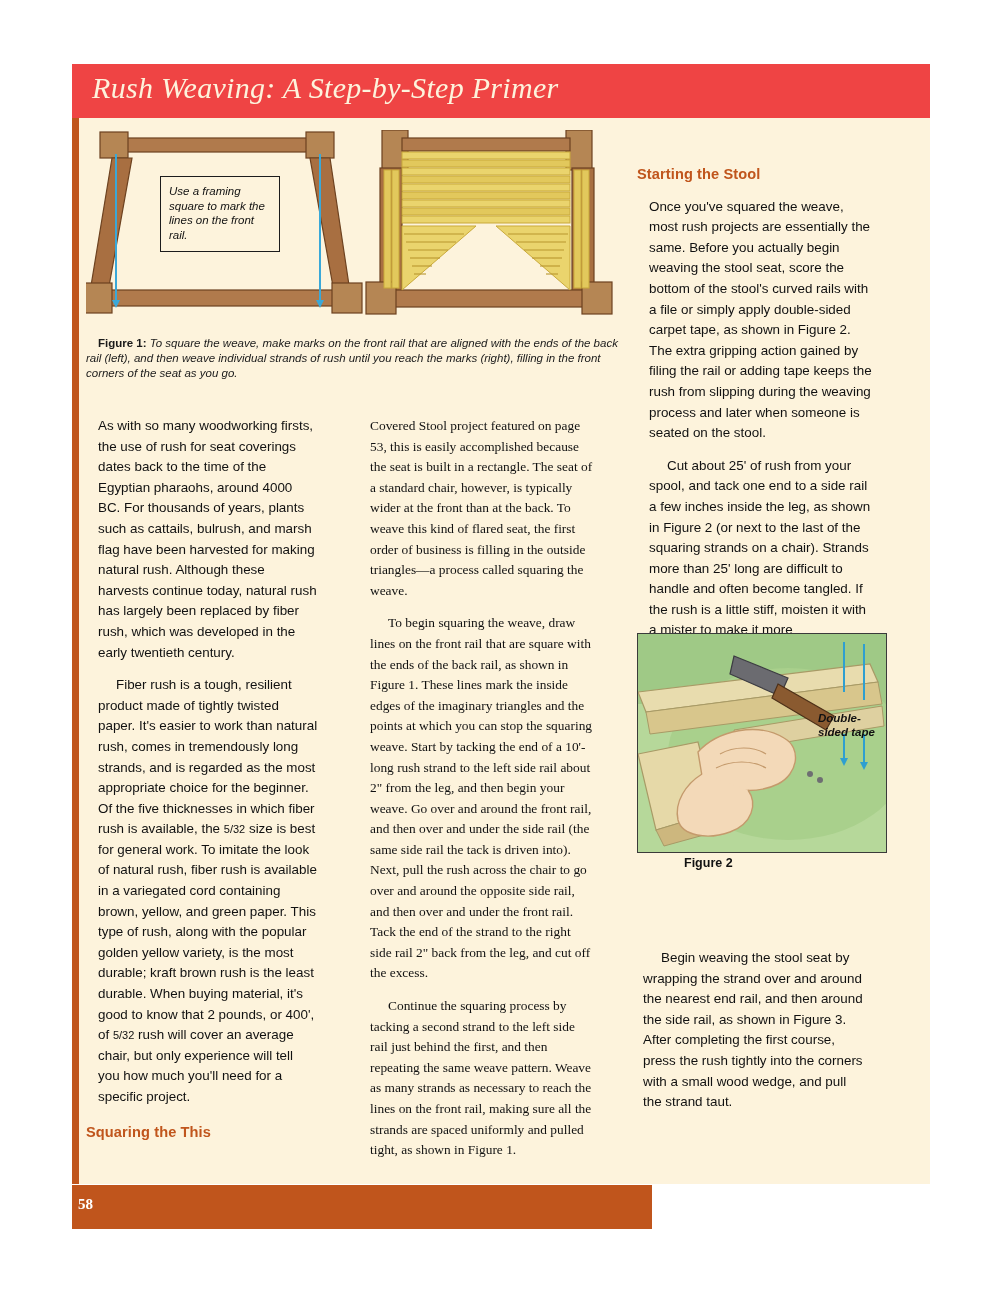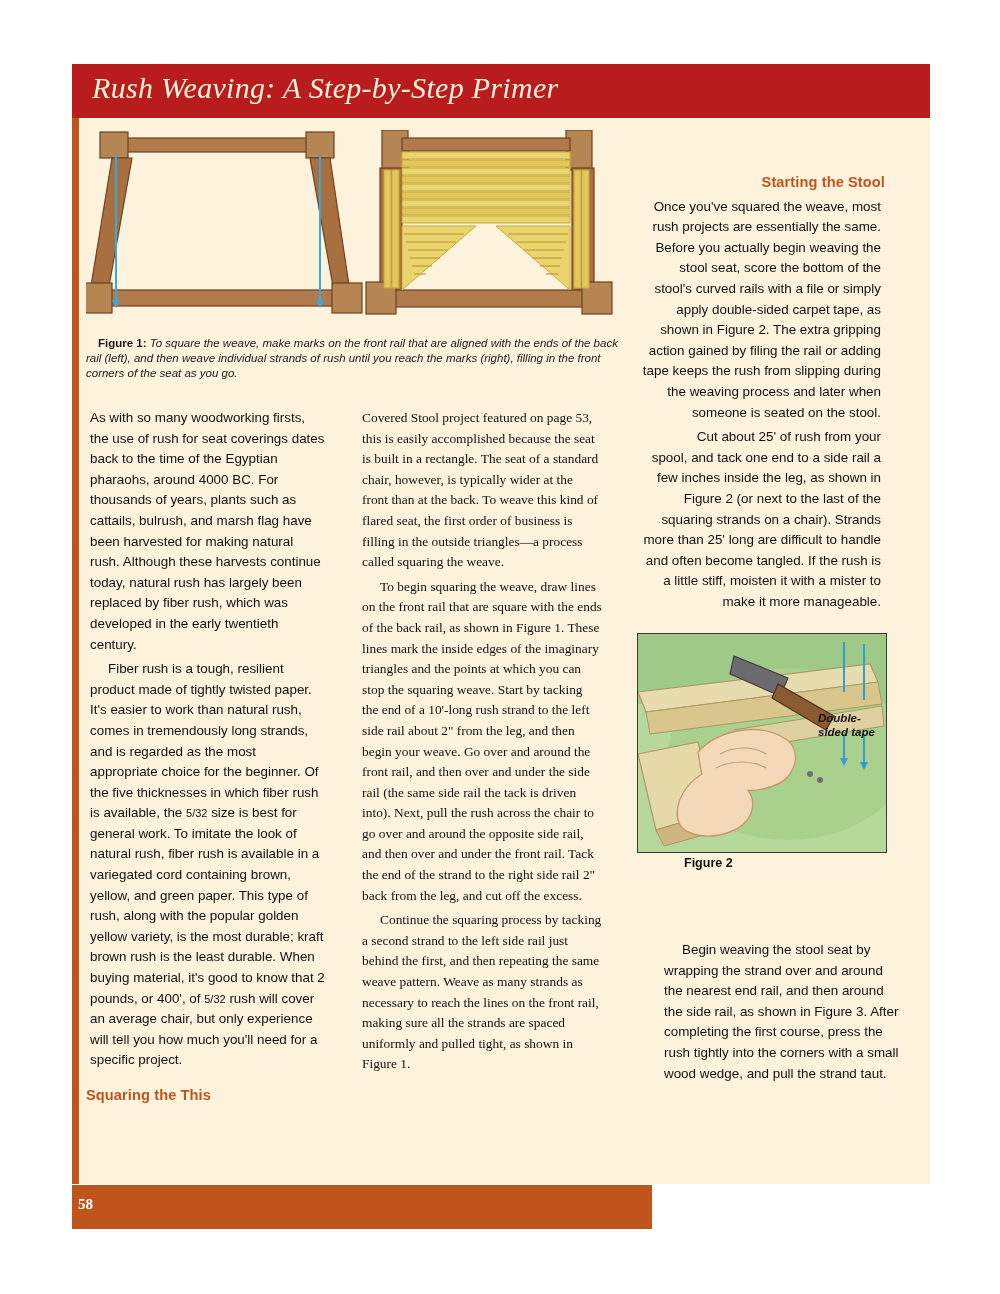--- a/index.html
+++ b/index.html
@@ -31,21 +31,21 @@
   .left-rule {
     position: absolute;
     left: 72px; top: 64px;
     width: 7px; height: 1120px;
     background: #c0551c;
   }
   .title-bar {
     position: absolute;
     left: 72px; top: 64px;
     width: 858px; height: 54px;
-    background: #b91c1c;
+    background: #ef4444;
   }
   .title-bar .title {
     position: absolute;
     left: 20px; top: 7px;
     color: #fdf3dc;
     font-family: "Liberation Serif", serif;
     font-style: italic;
     font-size: 30px;
     letter-spacing: .3px;
   }
@@ -110,35 +110,35 @@
   }
 
   
   .col {
     position: absolute;
     font-size: 13.4px;
     line-height: 20.6px;
     color: #111;
     text-align: left;
   }
-  .col p { margin: 4px; }
+  .col p { margin: 12px; }
   .col p.indent { text-indent: 18px; }
   .col h3 {
     margin: 0 0 1px 0;
     font-size: 14.6px;
     color: #c0551c;
     font-weight: bold;
     letter-spacing: .1px;
   }
   .col h3.spaced { margin-top: 14px; }
 
   #col1 { left: 86px; top: 404px; width: 244px; }
   #col2 { left: 358px; top: 404px; width: 248px; font-family: Liberation Serif, serif; }
-  #col3 { left: 637px; top: 172px; width: 248px; text-align: right; }
-  #col3b { left: 660px; top: 936px; width: 248px; }
+  #col3 { left: 637px; top: 164px; width: 248px; }
+  #col3b { left: 631px; top: 936px; width: 248px; }
 
   .frac { font-size: 11px; }
 
   
   .fig2-wrap {
     position: absolute;
     left: 637px; top: 633px;
     width: 248px; height: 218px;
     border: 1px solid #3a3a3a;
     overflow: hidden;
@@ -254,20 +254,23 @@
         <g fill="#e2c85c" stroke="#c9a93b" stroke-width="1">
           <rect x="8" y="40" width="7" height="118"></rect>
           <rect x="16" y="40" width="7" height="118"></rect>
           <rect x="198" y="40" width="7" height="118"></rect>
           <rect x="206" y="40" width="7" height="118"></rect>
         </g>
       </g>
     </svg>
   </div>
 
+  <div class="callout-box">
+    <span>Use a framing square to mark the lines on the front rail.</span>
+  </div>
 
   <div class="fig1-caption">
     <b>Figure 1:</b><span> To square the weave, make marks on the front rail that are aligned with the ends of the back rail (left), and then weave individual strands of rush until you reach the marks (right), filling in the front corners of the seat as you go.</span>
   </div>
 
   <div class="col" id="col1">
     <p>As with so many woodworking firsts, the use of rush for seat coverings dates back to the time of the Egyptian pharaohs, around 4000 BC. For thousands of years, plants such as cattails, bulrush, and marsh flag have been harvested for making natural rush. Although these harvests continue today, natural rush has largely been replaced by fiber rush, which was developed in the early twentieth century.</p>
     <p class="indent"><span>Fiber rush is a tough, resilient product made of tightly twisted paper. It's easier to work than natural rush, comes in tremendously long strands, and is regarded as the most appropriate choice for the beginner. Of the five thicknesses in which fiber rush is available, the </span><span class="frac">5/32</span><span> size is best for general work. To imitate the look of natural rush, fiber rush is available in a variegated cord containing brown, yellow, and green paper. This type of rush, along with the popular golden yellow variety, is the most durable; kraft brown rush is the least durable. When buying material, it's good to know that 2 pounds, or 400', of </span><span class="frac">5/32</span><span> rush will cover an average chair, but only experience will tell you how much you'll need for a specific project.</span></p>
     <h3 class="spaced">Squaring the This</h3>
   </div>

